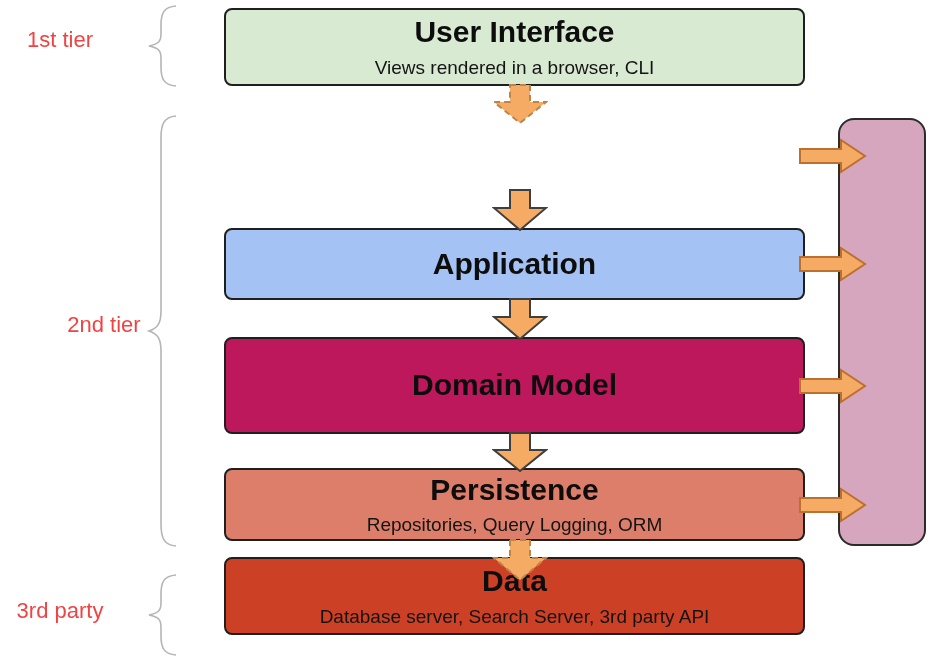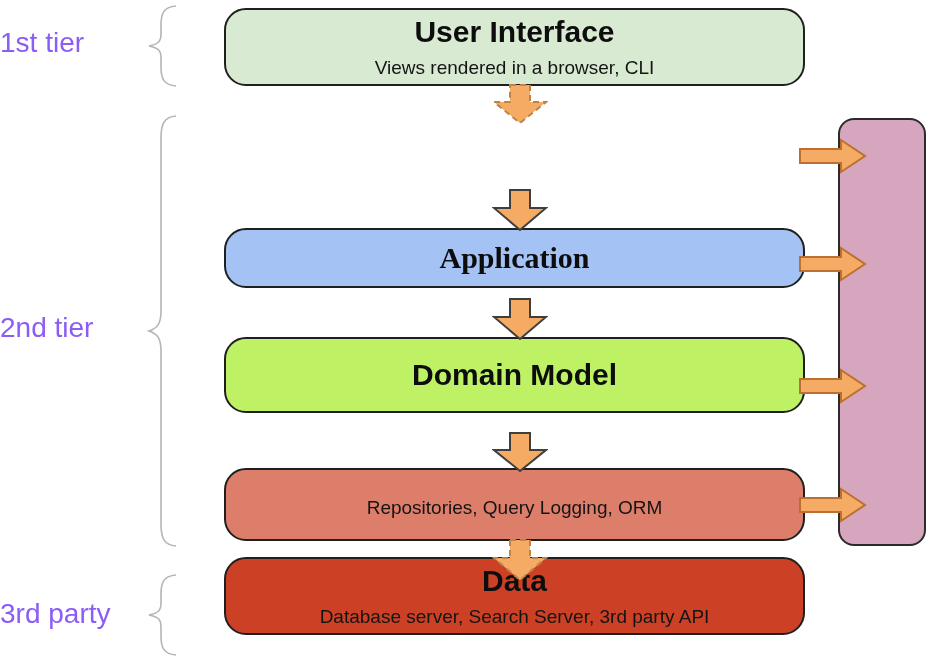--- a/index.html
+++ b/index.html
@@ -2,78 +2,79 @@
 <html><head>
 <meta charset="utf-8">
 <style>
   html,body{margin:0;padding:0;background:#ffffff;}
   #canvas{
     position:relative;width:928px;height:661px;background:#ffffff;
     font-family:"Liberation Sans",sans-serif;overflow:hidden;
   }
   .layer-box{
     position:absolute;left:224px;width:581px;box-sizing:border-box;
-    border:2px solid #1f1f1f;border-radius:22px;
+    border:2px solid #1f1f1f;border-radius:8px;
     display:flex;flex-direction:column;justify-content:center;align-items:center;
     z-index:1;
   }
   .layer-title{font-size:30px;font-weight:700;color:#0d0d0d;line-height:1.15;text-align:center;}
   .layer-subtitle{font-size:19px;color:#141414;line-height:1.22;text-align:center;white-space:pre-line;margin-top:6px;}
   .infra-box{
     position:absolute;left:838px;top:118px;width:88px;height:428px;box-sizing:border-box;
     border:2px solid #2b2b2b;border-radius:16px;z-index:1;
   }
   .infra-text{
     position:absolute;left:882px;top:332px;width:420px;height:84px;
     transform:translate(-50%,-50%) rotate(-90deg);
     display:flex;flex-direction:column;justify-content:center;align-items:center;
   }
   .infra-title{font-size:36px;font-weight:700;color:#0d0d0d;line-height:1.05;}
   .infra-subtitle{font-size:20px;color:#141414;line-height:1.1;margin-top:1px;}
   .tier-label{
-    position:absolute;left:0;width:120px;text-align:left;
-    font-size:28px;color:#8b5cf6;z-index:1;
+    position:absolute;left:0;width:120px;text-align:center;
+    font-size:22px;color:#ef4444;z-index:1;
   }
   .brace{position:absolute;left:142px;z-index:1;}
   .arrow{position:absolute;z-index:3;}
 </style>
 </head>
 <body>
 
 <div id="canvas">
 
   <div class="tier-label" style="top:27px;">1st tier</div>
-  <div class="tier-label" style="top:312px;">2nd tier</div>
+  <div class="tier-label" style="top:312px;margin-left:44px;">2nd tier</div>
   <div class="tier-label" style="top:598px;">3rd party</div>
 
   <svg class="brace" style="top:4px;" width="44" height="84" viewBox="0 0 44 84">
     <path d="M 34 2 C 22 3 19 9 19 21 L 19 30 C 19 38 16 40 7 42 C 16 44 19 46 19 54 L 19 63 C 19 75 22 81 34 82" fill="none" stroke="#b5b5b5" stroke-width="1.6"></path>
   </svg>
   <svg class="brace" style="top:114px;" width="44" height="434" viewBox="0 0 44 434">
     <path d="M 34 2 C 22 3 19 10 19 24 L 19 197 C 19 209 16 214 7 217 C 16 220 19 225 19 237 L 19 410 C 19 424 22 431 34 432" fill="none" stroke="#b5b5b5" stroke-width="1.6"></path>
   </svg>
   <svg class="brace" style="top:573px;" width="44" height="84" viewBox="0 0 44 84">
     <path d="M 34 2 C 22 3 19 9 19 21 L 19 30 C 19 38 16 40 7 42 C 16 44 19 46 19 54 L 19 63 C 19 75 22 81 34 82" fill="none" stroke="#b5b5b5" stroke-width="1.6"></path>
   </svg>
 
   <div class="layer-box" style="top: 8px; height: 78px; background: rgb(217, 234, 211);">
     <div class="layer-title">User Interface</div>
     <div class="layer-subtitle">Views rendered in a browser, CLI</div>
   </div>
 
 
-  <div class="layer-box" style="top: 228px; height: 60px; background: rgb(164, 194, 244); font-family: Liberation Serif, serif;">
+  <div class="layer-box" style="top: 228px; height: 72px; background: rgb(164, 194, 244);">
     <div class="layer-title">Application</div>
   </div>
 
-  <div class="layer-box" style="top: 337px; height: 76px; background: #bef264; gap: 36px;">
+  <div class="layer-box" style="top: 337px; height: 97px; background: #be185d; gap: 36px;">
     <div class="layer-title">Domain Model</div>
   </div>
 
   <div class="layer-box" style="top: 468px; height: 73px; background: rgb(221, 126, 107);">
+    <div class="layer-title">Persistence</div>
     <div class="layer-subtitle">Repositories, Query Logging, ORM</div>
   </div>
 
   <div class="layer-box" style="top: 557px; height: 78px; background: rgb(204, 65, 37);">
     <div class="layer-title">Data</div>
     <div class="layer-subtitle">Database server, Search Server, 3rd party API</div>
   </div>
 
   <div class="infra-box" style="background: rgb(213, 166, 189);"></div>
   <div class="infra-text">

